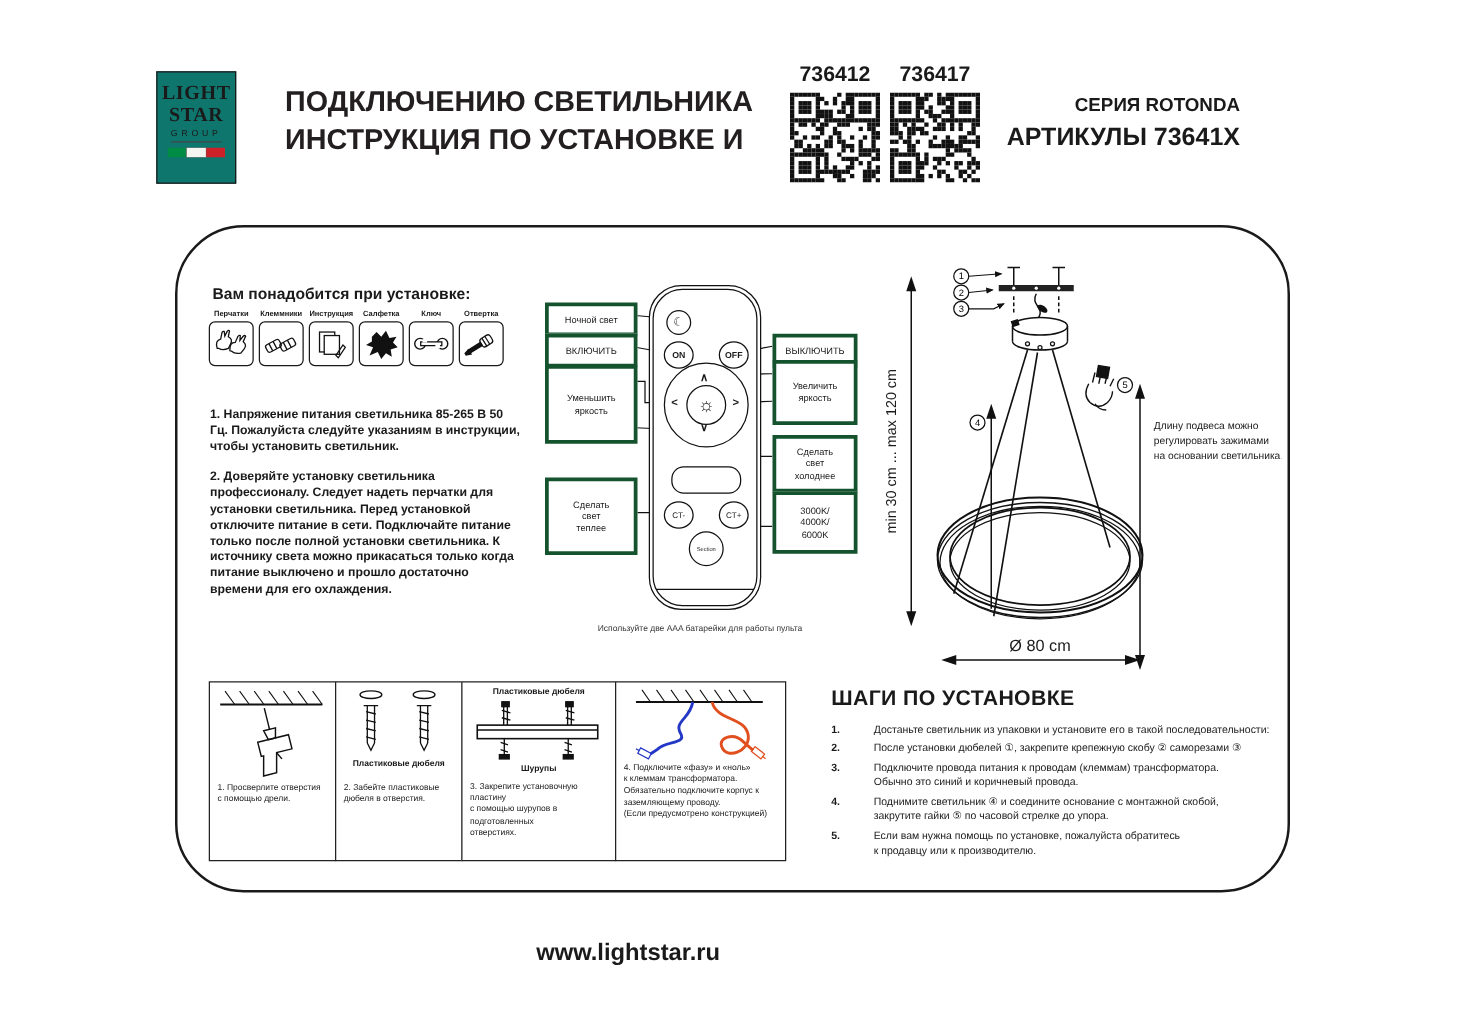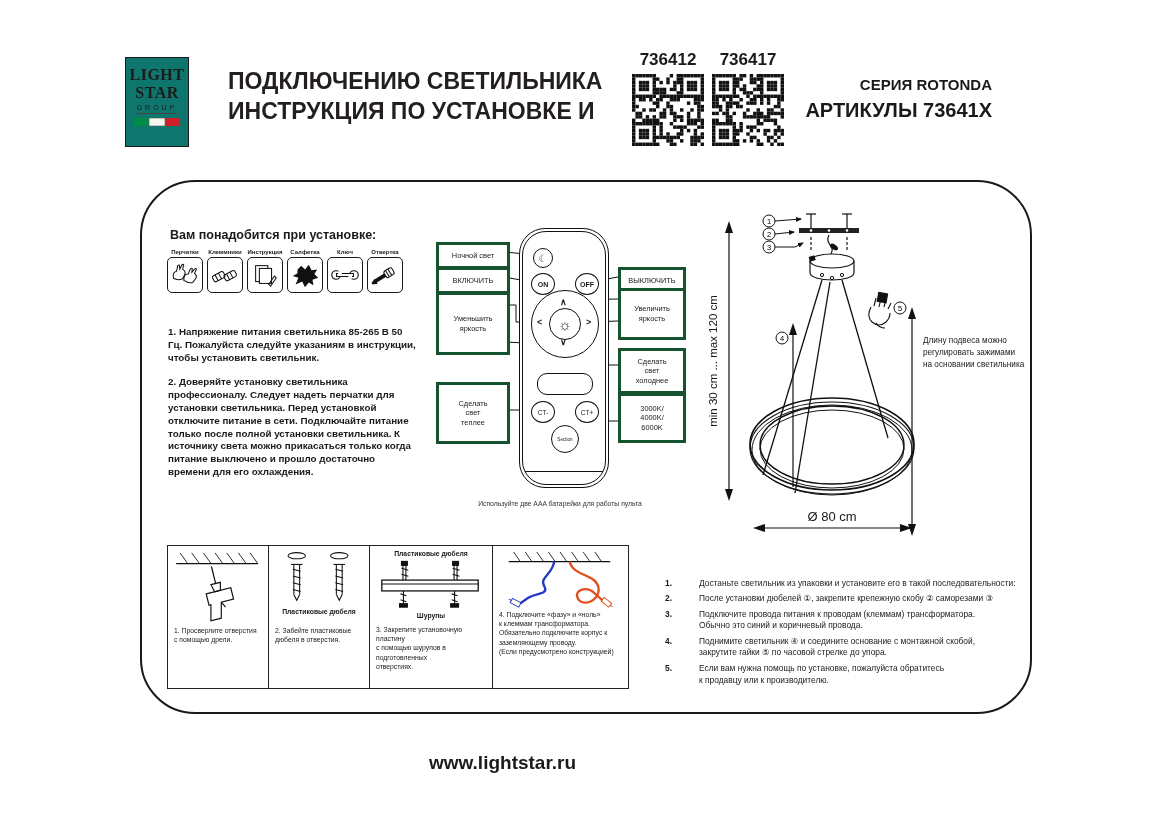--- a/index.html
+++ b/index.html
@@ -898,20 +898,21 @@
           </g>
       </svg>
       <div class="icap" style="top:64px">4. Подключите «фазу» и «ноль»
 к клеммам трансформатора.
 Обязательно подключите корпус к
 заземляющему проводу.
 (Если предусмотрено конструкцией)</div>
     </div>
   </div>
 
+  <div class="abs steps-head">ШАГИ ПО УСТАНОВКЕ</div>
   <div class="abs steps-list">
     <div class="step">
       <div class="n">1.</div>
       <div class="t">Достаньте светильник из упаковки и установите его в такой последовательности:</div>
     </div>
     <div class="step">
       <div class="n">2.</div>
       <div class="t">После установки дюбелей ①, закрепите крепежную скобу ② саморезами ③</div>
     </div>
     <div class="step">

